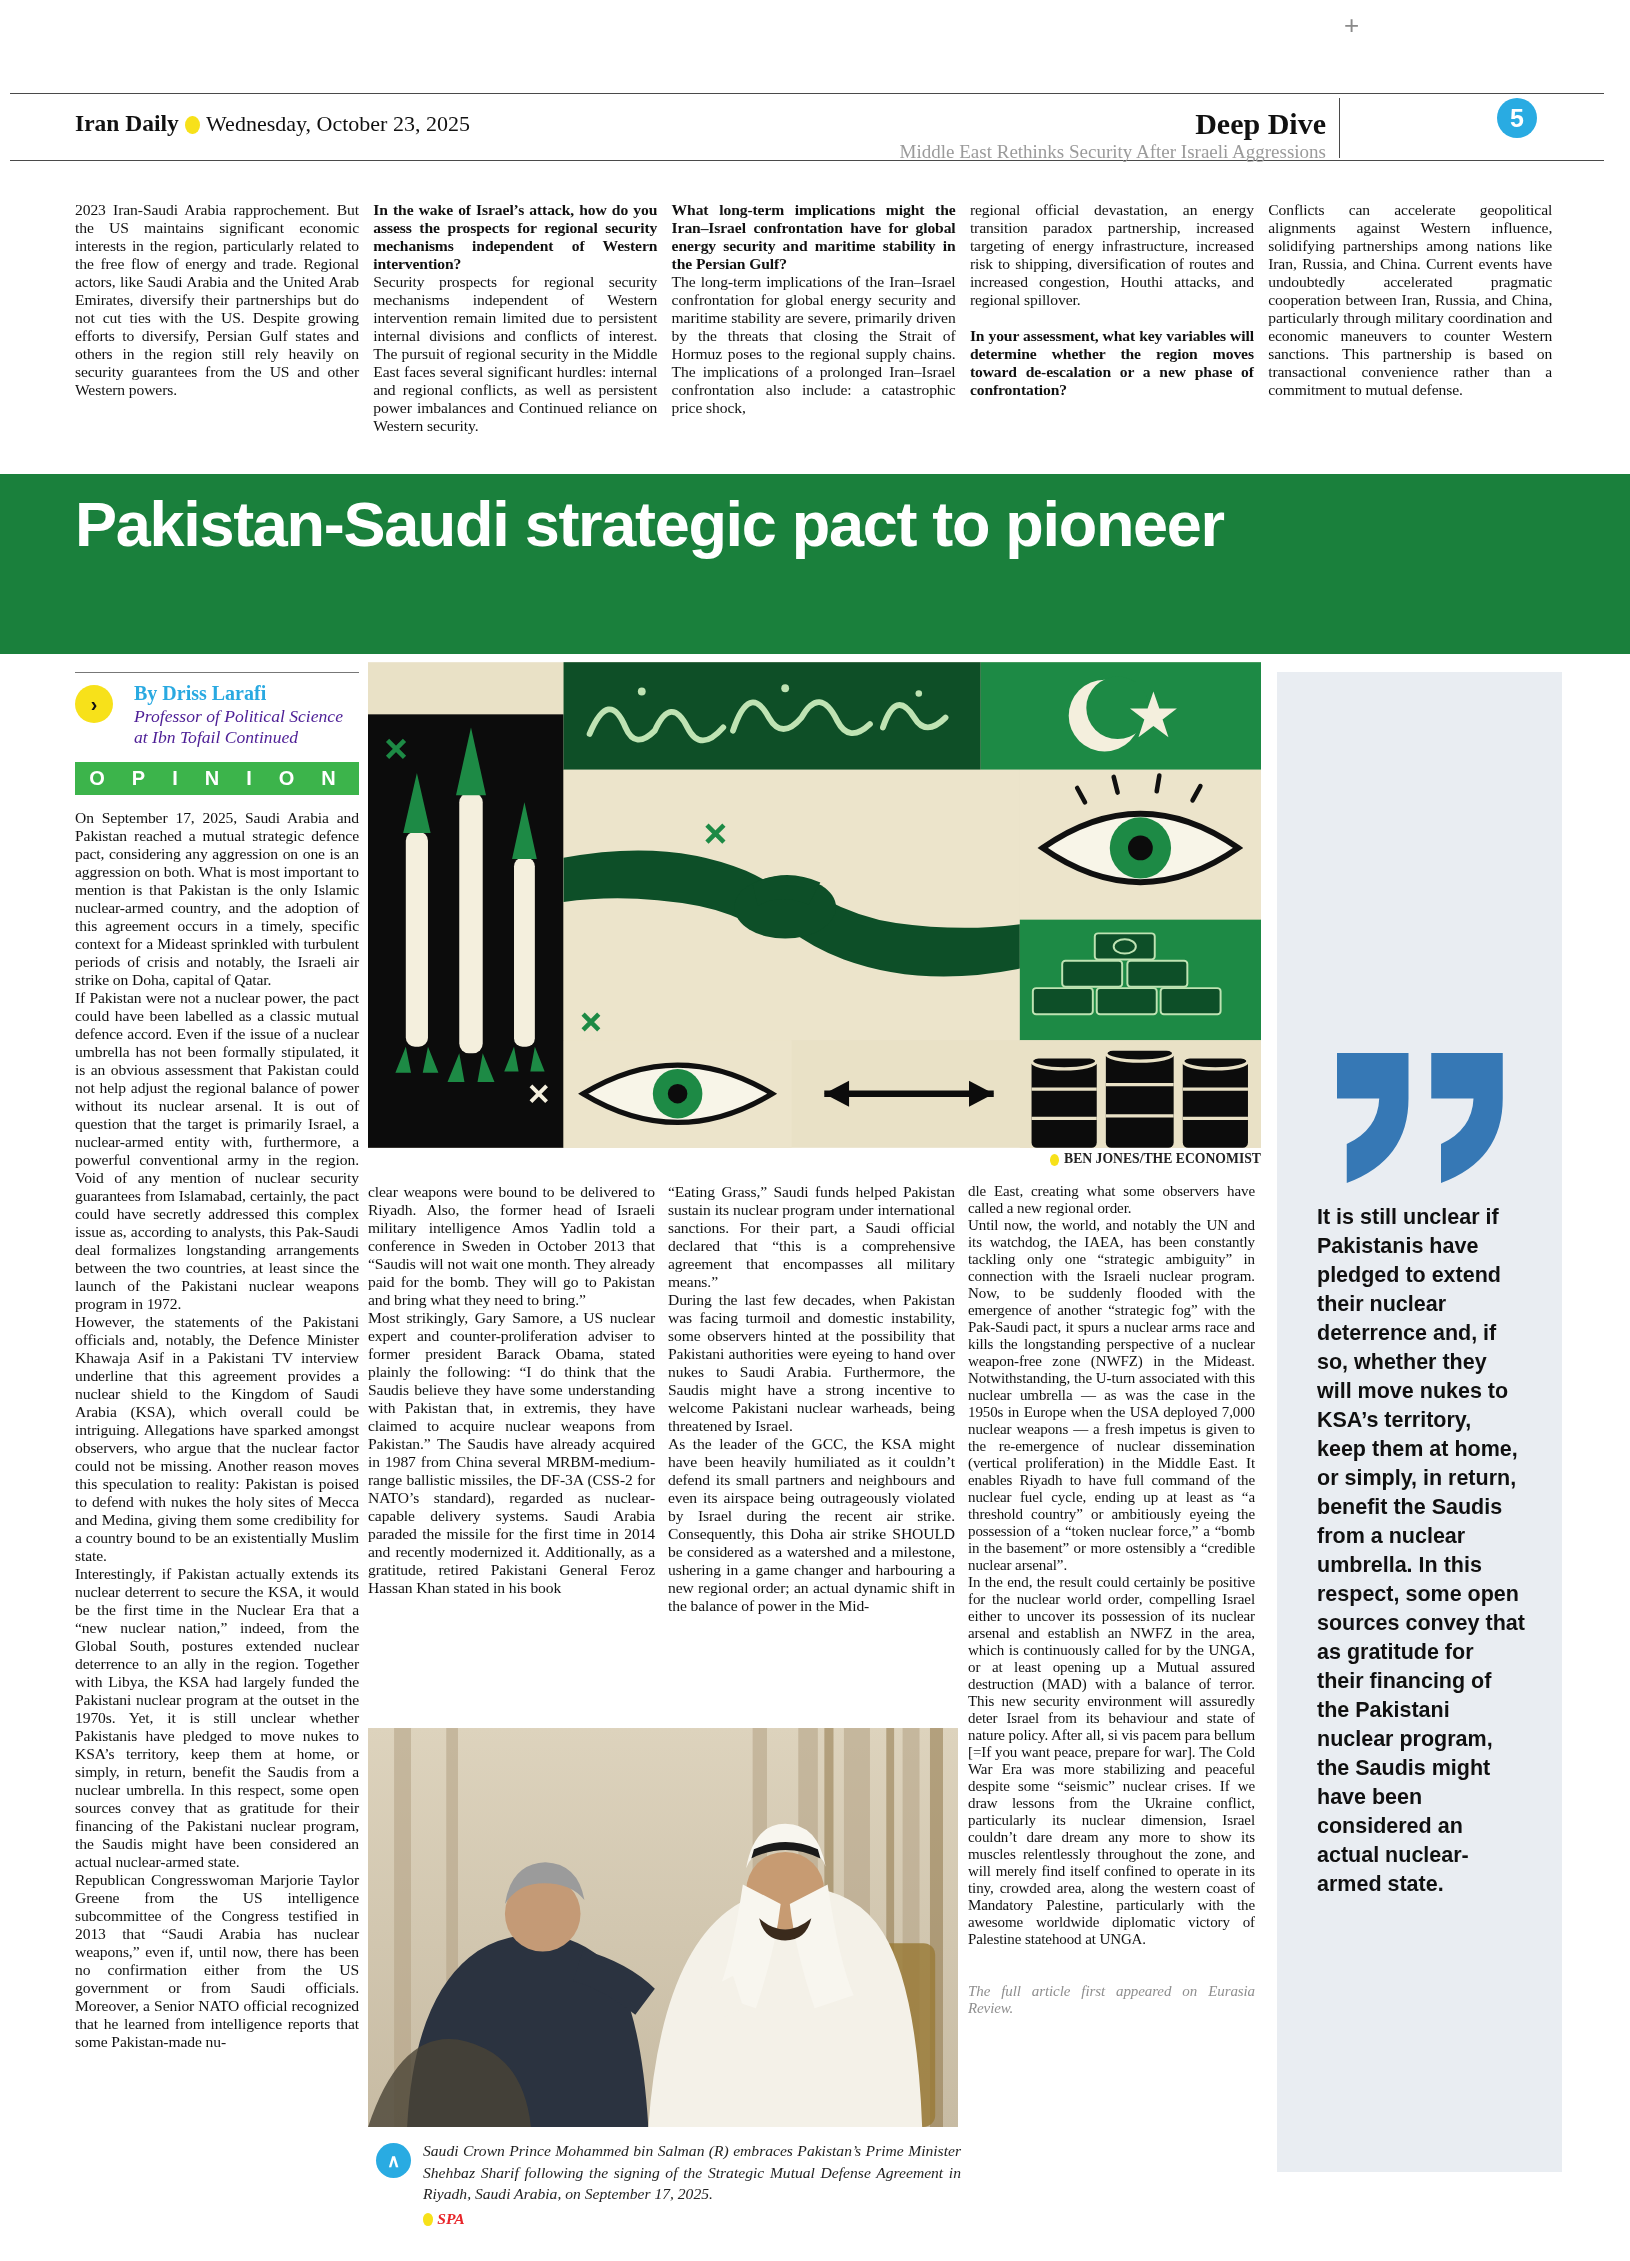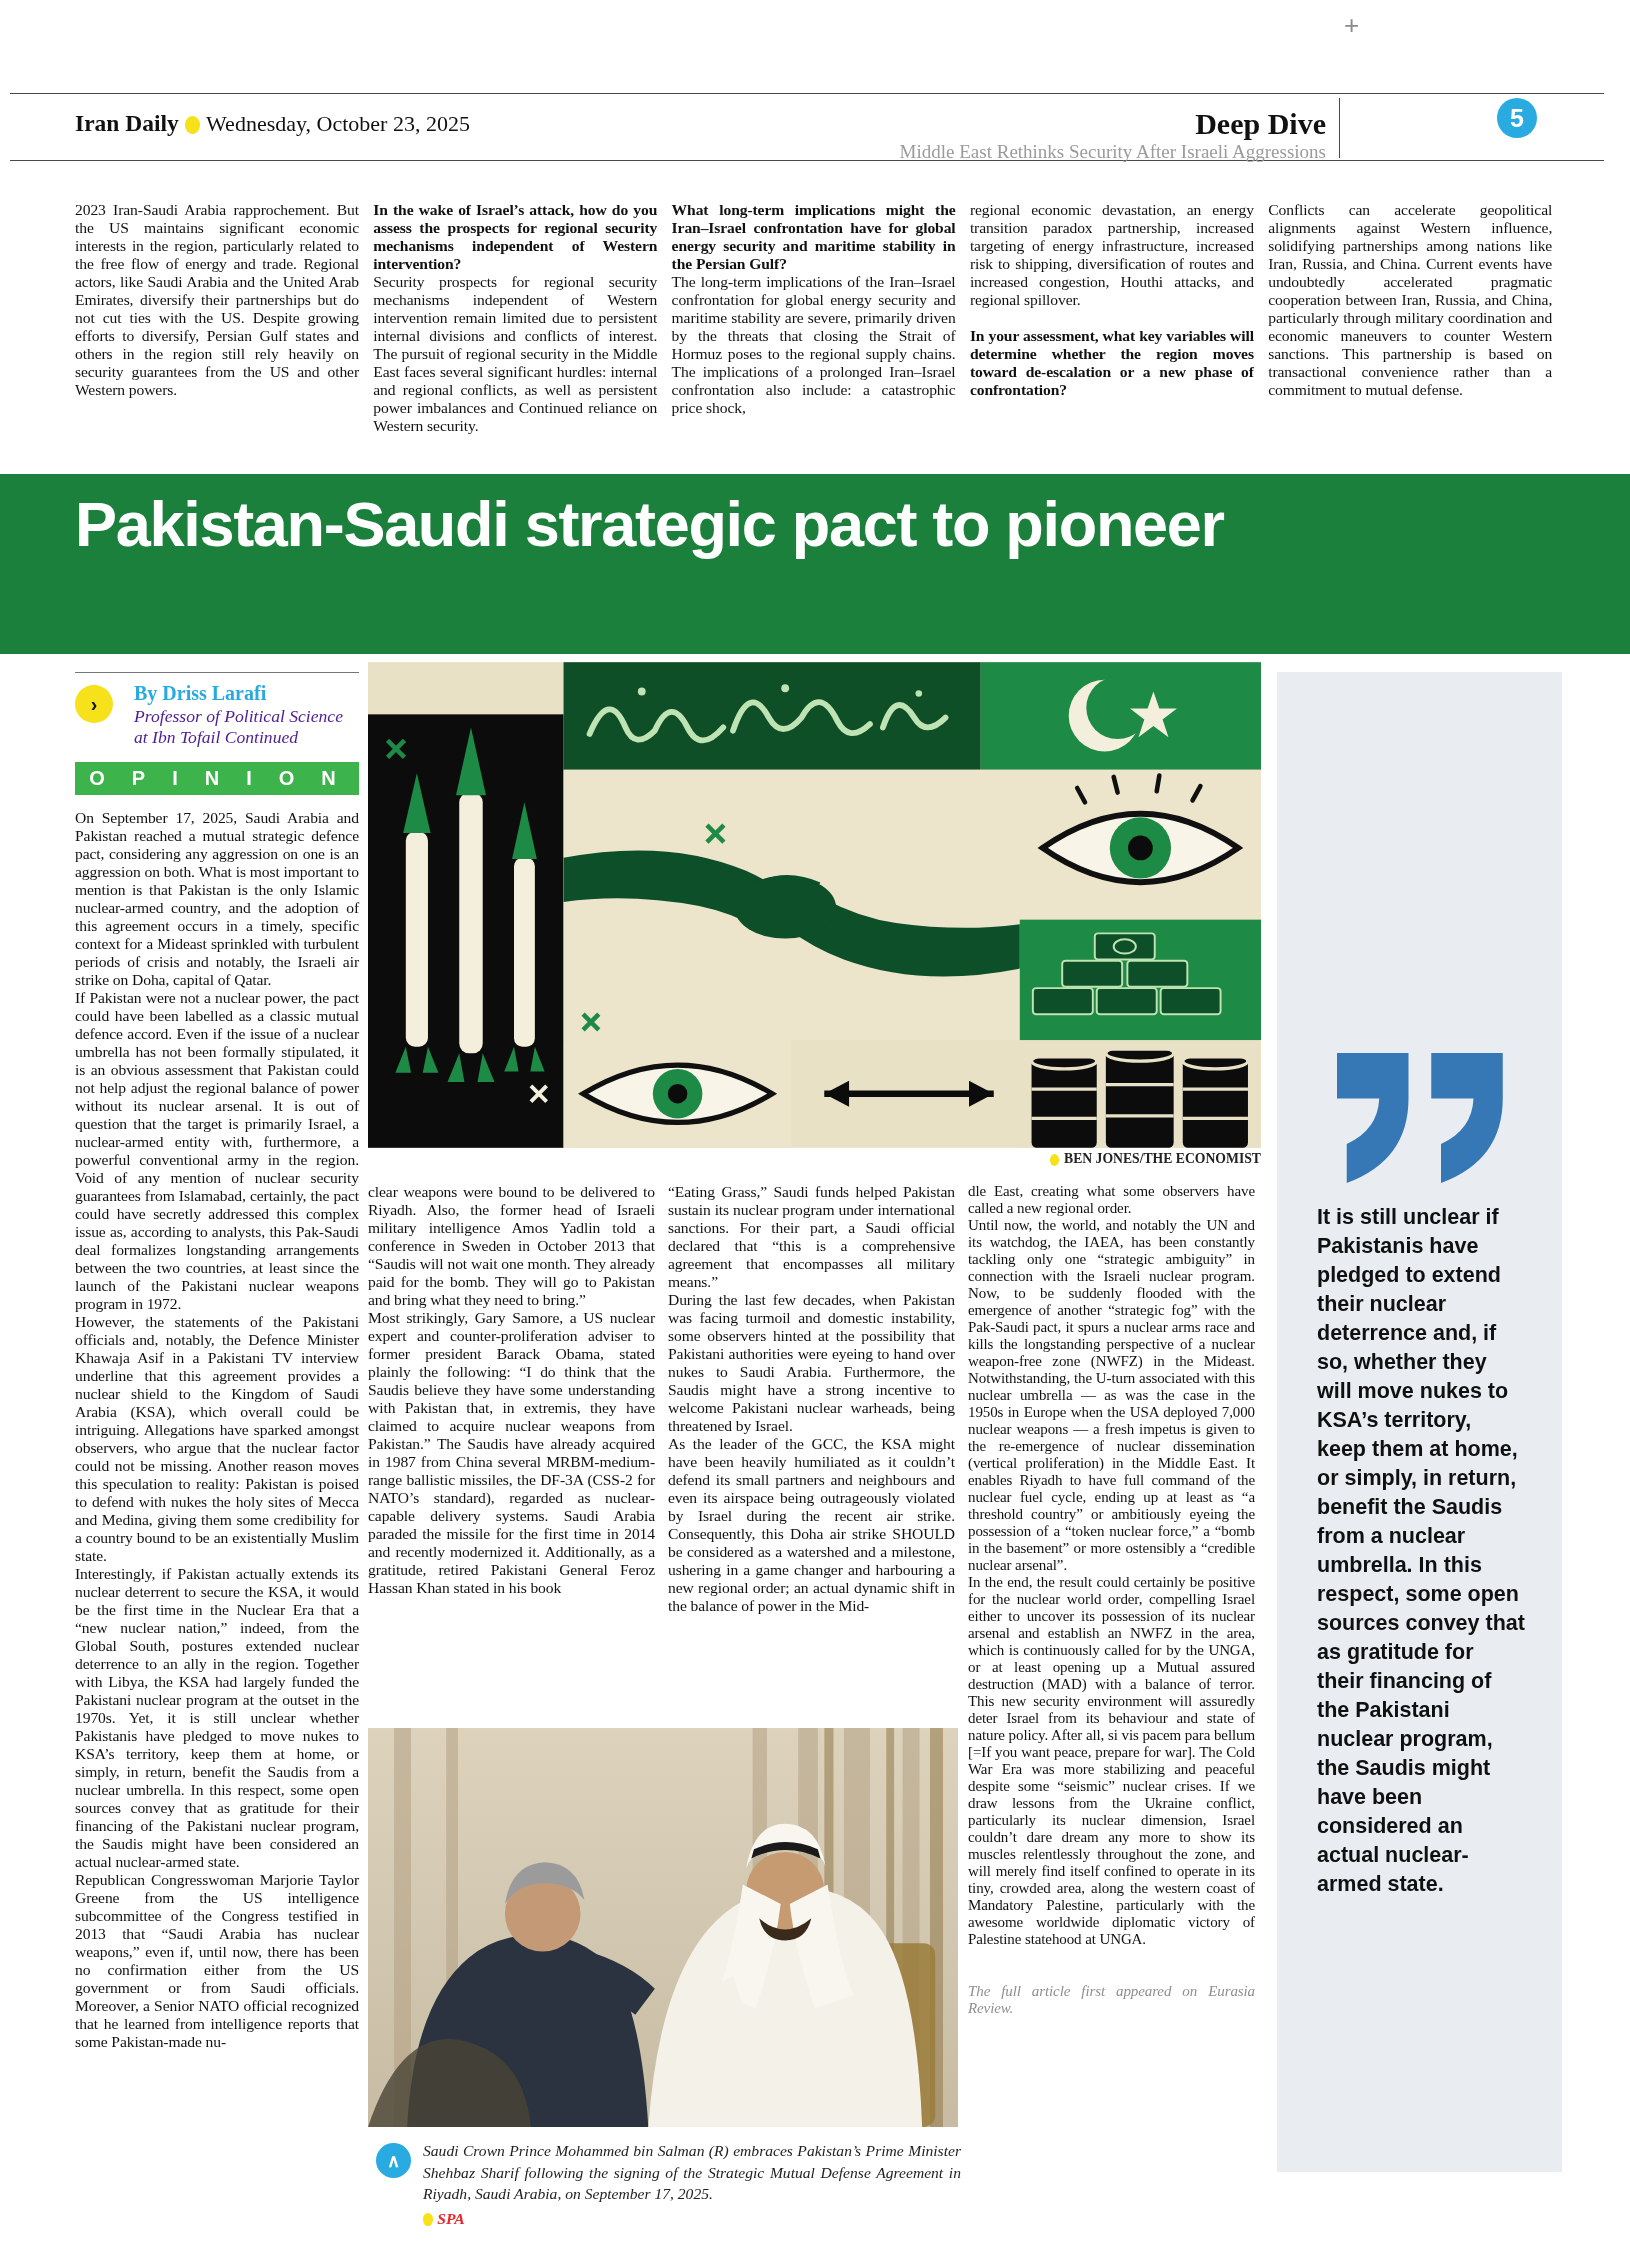--- a/index.html
+++ b/index.html
@@ -68,21 +68,21 @@
   </div>
   <div class="bodytxt" style="width:284px;">
     <p class="qbold">In the wake of Israel’s attack, how do you assess the prospects for regional security mechanisms independent of Western intervention?</p>
     <p>Security prospects for regional security mechanisms independent of Western intervention remain limited due to persistent internal divisions and conflicts of interest. The pursuit of regional security in the Middle East faces several significant hurdles: internal and regional conflicts, as well as persistent power imbalances and Continued reliance on Western security.</p>
   </div>
   <div class="bodytxt" style="width:284px;">
     <p class="qbold">What long-term implications might the Iran–Israel confrontation have for global energy security and maritime stability in the Persian Gulf?</p>
     <p>The long-term implications of the Iran–Israel confrontation for global energy security and maritime stability are severe, primarily driven by the threats that closing the Strait of Hormuz poses to the regional supply chains. The implications of a prolonged Iran–Israel confrontation also include: a catastrophic price shock,</p>
   </div>
   <div class="bodytxt" style="width:284px;">
-    <p>regional economic devastation, an energy transition paradox partnership, increased targeting of energy infrastructure, increased risk to shipping, diversification of routes and increased congestion, Houthi attacks, and regional spillover.</p>
+    <p>regional official devastation, an energy transition paradox partnership, increased targeting of energy infrastructure, increased risk to shipping, diversification of routes and increased congestion, Houthi attacks, and regional spillover.</p>
     <div class="gap"></div>
     <p class="qbold">In your assessment, what key variables will determine whether the region moves toward de-escalation or a new phase of confrontation?</p>
   </div>
   <div class="bodytxt" style="width:284px;">
     <p>Conflicts can accelerate geopolitical alignments against Western influence, solidifying partnerships among nations like Iran, Russia, and China. Current events have undoubtedly accelerated pragmatic cooperation between Iran, Russia, and China, particularly through military coordination and economic maneuvers to counter Western sanctions. This partnership is based on transactional convenience rather than a commitment to mutual defense.</p>
   </div>
 </div>
 
 <div class="abs banner">
   <div class="hl" style="top:14.3px;">Pakistan-Saudi strategic pact to pioneer</div>

